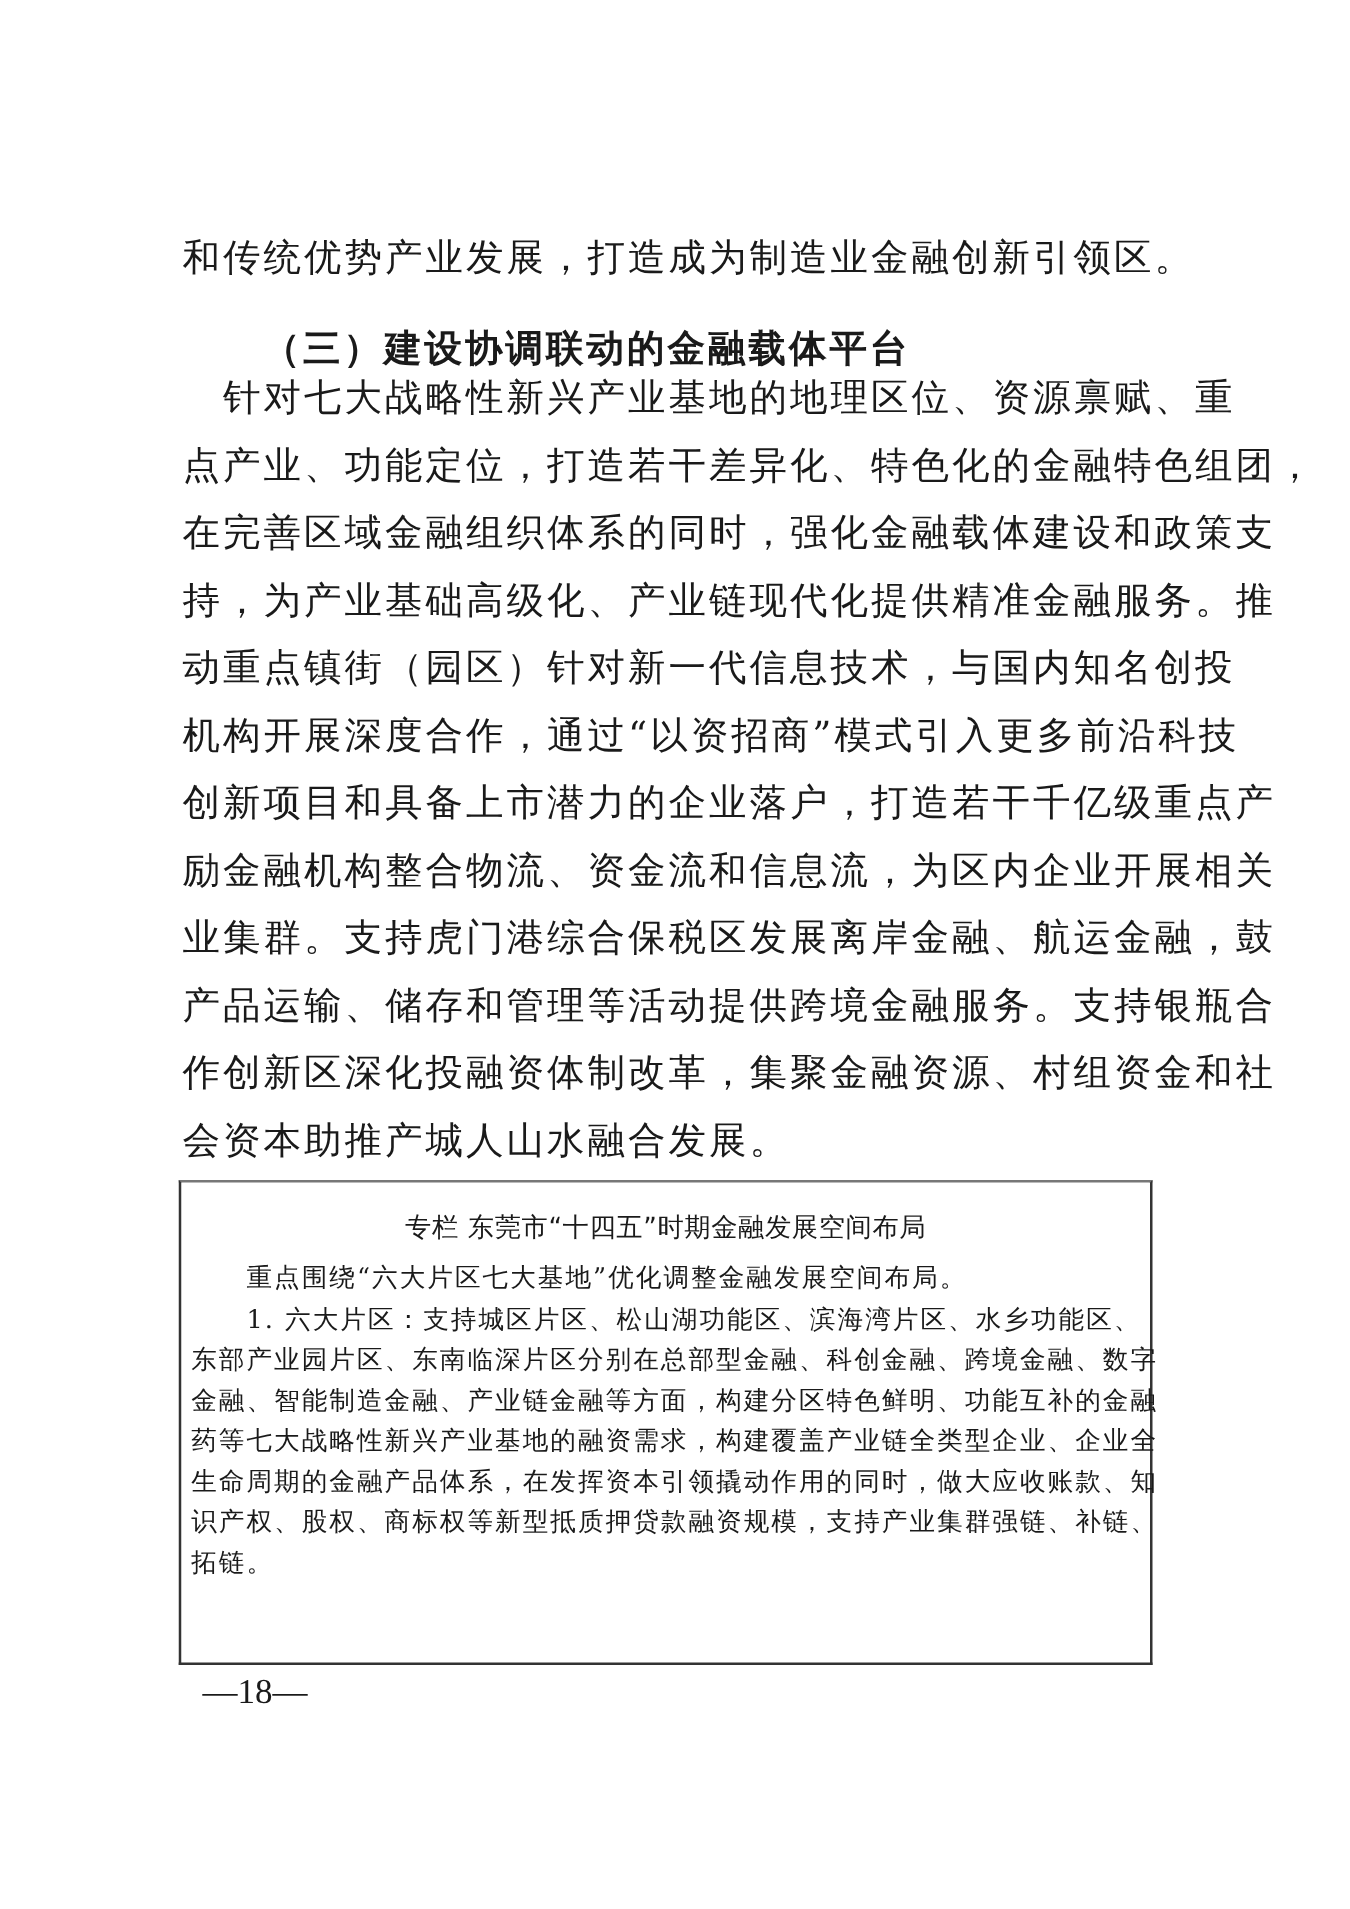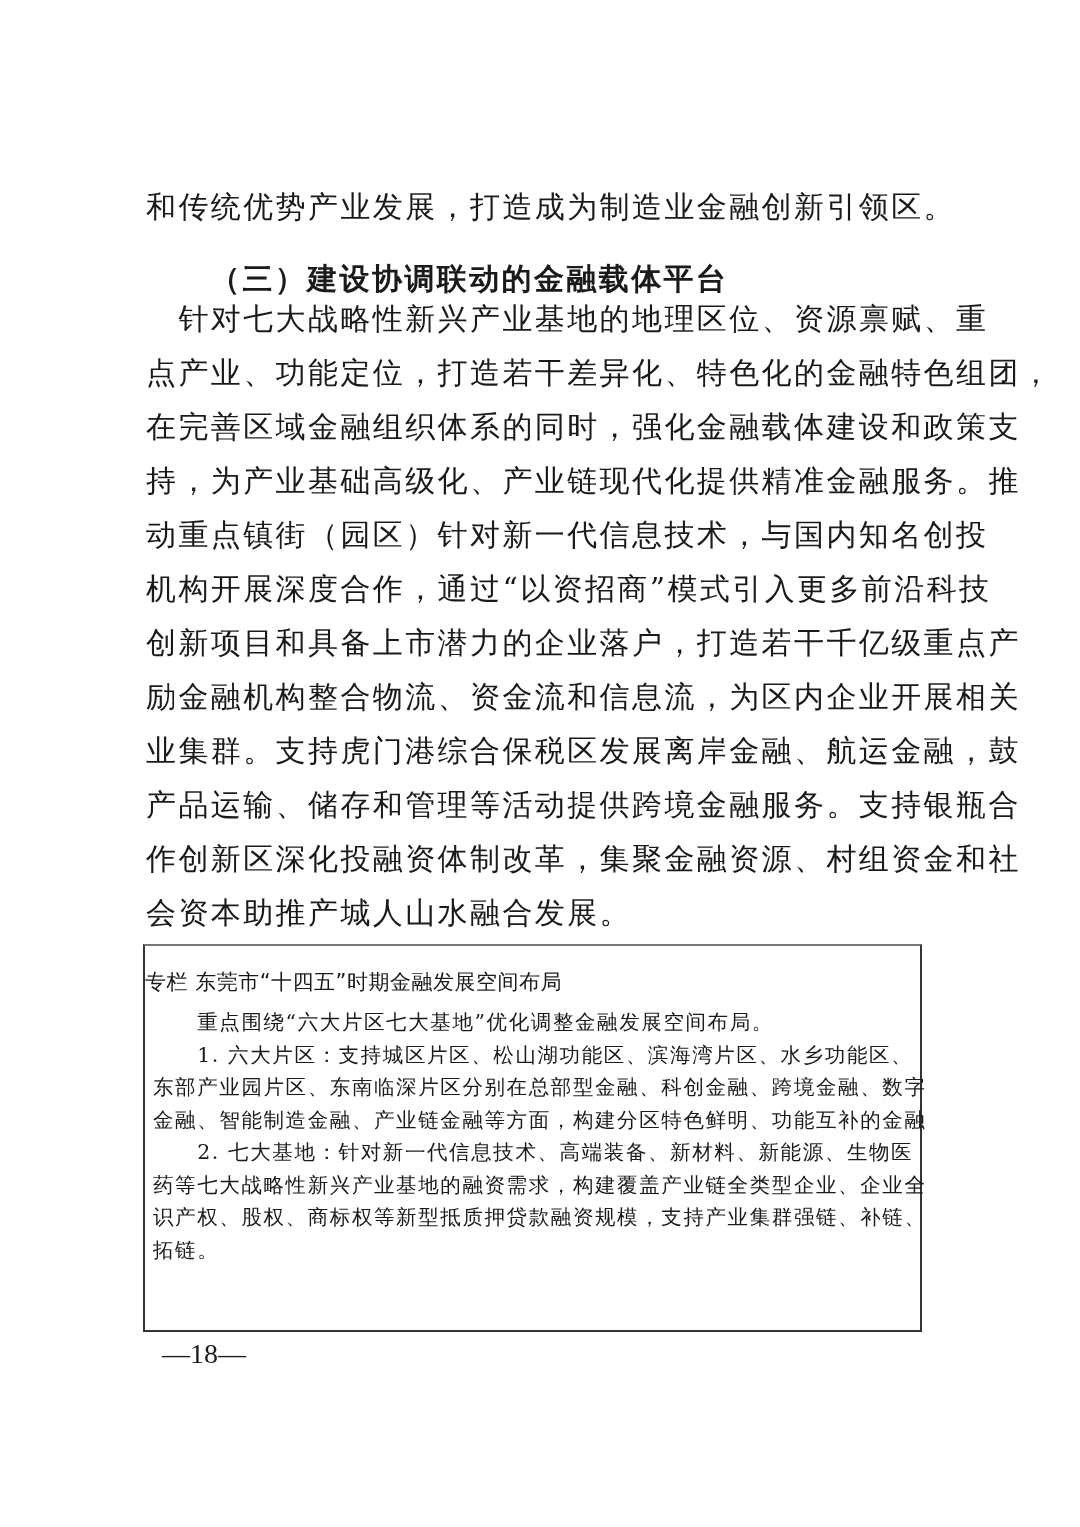--- a/index.html
+++ b/index.html
@@ -2,21 +2,21 @@
 <html><head>
 <meta charset="utf-8">
 <style>
   html, body { margin:0; padding:0; background:#ffffff; }
   body { width:1080px; height:1527px; position:relative; overflow:hidden; color:#1a1a1a; }
   .page { position:absolute; left:0; top:0; width:1080px; height:1456px; }
   .body-text { position:absolute; left:146px; width:790px; font-family:"DejaVu Serif", serif; font-size:30px; letter-spacing:2.4px; line-height:54px; }
   .line { height:54px; white-space:nowrap; }
   .heading { position:absolute; left:210px; top:232px; font-family:"DejaVu Sans", sans-serif; font-weight:bold; font-size:30px; letter-spacing:2.4px; white-space:nowrap;margin-top:27px; }
   .box { position:absolute; left:143px; top:944px; width:779px; height:388px; border:2px solid #333; border-top-color:#777; box-sizing:border-box; }
-  .box-title { position:absolute; left:0; width:100%; top:22px; font-family:"DejaVu Sans", sans-serif; font-size:21px; letter-spacing:0.5px; }
+  .box-title { position:absolute; left:0; width:100%; top:22px; text-align:center; font-family:"DejaVu Sans", sans-serif; font-size:21px; letter-spacing:0.5px; }
   .box-text { position:absolute; left:8px; width:765px; font-family:"DejaVu Serif", serif; font-size:20.5px; letter-spacing:1.6px; line-height:32.5px; }
   .box-line { height:32.5px; white-space:nowrap; }
   .b { font-weight:normal; }
   .page-num { position:absolute; left:162px; top:1338px; font-family:"Liberation Serif", serif; font-size:28px; }
 </style>
 </head>
 <body>
 
 <div class="page">
 
@@ -45,23 +45,21 @@
     <div class="box-title">专栏 东莞市“十四五”时期金融发展空间布局</div>
     <div class="box-text" style="top:60px;">
       <div class="box-line">
         <span>　　重点围绕</span><span class="b">“六大片区七大基地”</span><span>优化调整金融发展空间布局。</span>
       </div>
       <div class="box-line">
         <span class="b">　　1. 六大片区：</span><span>支持城区片区、松山湖功能区、滨海湾片区、水乡功能区、</span>
       </div>
       <div class="box-line">东部产业园片区、东南临深片区分别在总部型金融、科创金融、跨境金融、数字</div>
       <div class="box-line">金融、智能制造金融、产业链金融等方面，构建分区特色鲜明、功能互补的金融</div>
-      <div class="box-line">
-        <span class="b">　　2. 七大基地：</span><span>针对新一代信息技术、高端装备、新材料、新能源、生物医</span>
-      </div>
       <div class="box-line">药等七大战略性新兴产业基地的融资需求，构建覆盖产业链全类型企业、企业全</div>
+      <div class="box-line">生命周期的金融产品体系，在发挥资本引领撬动作用的同时，做大应收账款、知</div>
       <div class="box-line">识产权、股权、商标权等新型抵质押贷款融资规模，支持产业集群强链、补链、</div>
       <div class="box-line">拓链。</div>
     </div>
   </div>
 
   <div class="page-num">—18—</div>
 </div>
 
 </body></html>

